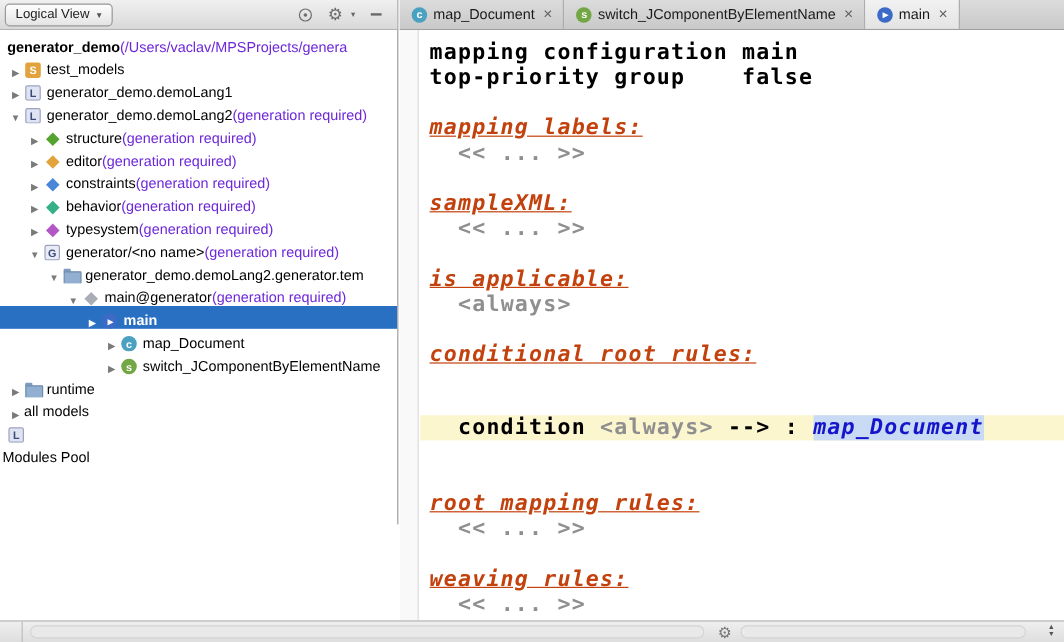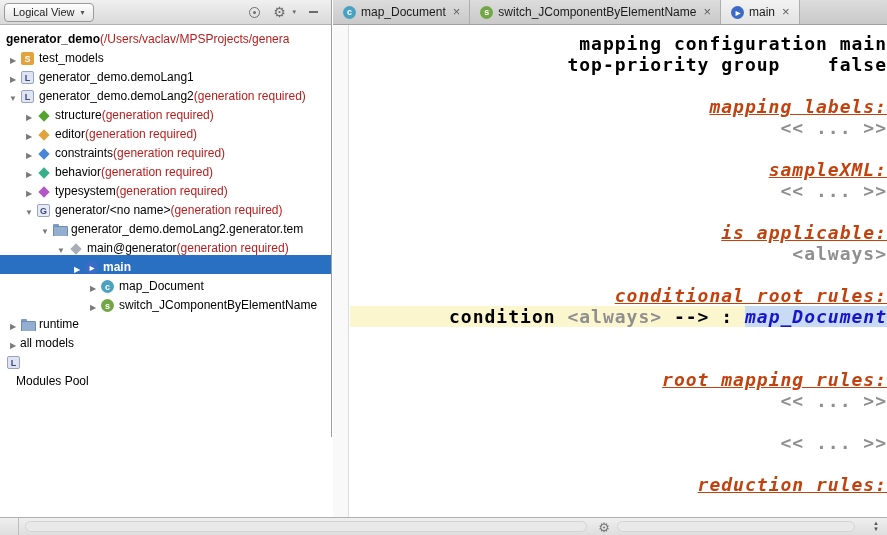--- a/index.html
+++ b/index.html
@@ -27,21 +27,21 @@
   .gear-caret { font-size: 7px; color: #666; margin-left: -4px; }
   .i-h-hide::before { content:''; width: 9px; height: 2px; background: #6b6b6b; }
 
   #tree { flex: 1; overflow: hidden; padding-top: 2px; }
   .tree-row { height: 19px; display: flex; align-items: flex-end; white-space: nowrap;
               font-size: 12px; color: #000; overflow: hidden; }
   .tree-row.selected { background: #2a70c2; color: #fff; }
   .tree-arrow { width: 14px; flex: none; font-size: 8px; color: #7a7a7a; text-align: center; }
   .tree-row.selected .tree-arrow { color: #fff; }
   .tree-label.bold, .tree-row.selected .tree-label { font-weight: bold; }
-  .tree-dim { color: #b91c1c; }
+  .tree-dim { color: #6d28d9; }
 
   
   .ticon { width: 13px; height: 13px; flex: none; display: inline-flex; align-items: center;
            justify-content: center; margin: 0 5px 0 1px; font-family: "Liberation Sans", sans-serif;
            font-weight: bold; font-size: 9px; position: relative; }
   .i-model { background: #e2a33c; color: #fff; border-radius: 2px; }
   .i-lang { background: #e0e4f2; border: 1px solid #9aa2c0; color: #3c4a7c; border-radius: 2px; }
   .i-generator { background: #e9ecf5; border: 1px solid #9aa2c0; color: #3c4a7c; border-radius: 2px; }
   .diamond::before { content:''; width: 8px; height: 8px; transform: rotate(45deg); }
   .i-structure::before { background: #55a32f; }
@@ -67,22 +67,22 @@
          font-size: 12px; color: #1a1a1a; white-space: nowrap; }
   .tab.active { background: linear-gradient(#f2f2f2,#e3e3e3); }
   .tab-close { margin-left: 7px; color: #5f5f5f; font-size: 13px; line-height: 10px; font-weight: normal; }
 
   #editor { flex: 1; position: relative; background: #fff; overflow: hidden; }
   #gutter { position: absolute; left: 0; top: 0; bottom: 0; width: 16px; background: #f9f9f9;
             border-right: 1px solid #dcdcdc; }
   #editor-content { position: absolute; left: 17px; right: 0; top: 0; bottom: 0; padding-top: 8px;
                     font-family: "DejaVu Sans Mono", monospace; font-weight: bold; font-size: 18px;
                     letter-spacing: 1px; overflow: hidden; }
-  .ed-line { height: 21px; line-height: 21px; white-space: pre; padding-left: 8px; text-align: right; }
-  .ed-line.hl { background: #fcf6cf; }
+  .ed-line { height: 21px; line-height: 21px; white-space: pre; padding-left: 8px; }
+  .ed-line.hl { background: #fcf6cf; margin-top: 40px; }
   .seg-k { color: #000; }
   .seg-g { color: #8f8f8f; }
   .seg-h { color: #c2410c; font-style: italic; text-decoration: underline; }
   .seg-ref { color: #1515cc; font-style: italic; background: #c9daf4; }
 
   
   #status-bar { position: absolute; left: 0; bottom: 0; width: 887px; height: 18px;
                 background: linear-gradient(#efefef,#dedede); border-top: 1px solid #b0b0b0; }
   .sb-corner { position: absolute; left: 0; top: 0; width: 19px; height: 17px; border-right: 1px solid #bdbdbd; }
   .sb-track { position: absolute; top: 3px; height: 11px; background: #e9e9e9; border: 1px solid #d4d4d4;
@@ -202,21 +202,21 @@
           <span class="ticon i-folder"></span>
           <span class="tree-label">runtime</span>
         </div>
         <div class="tree-row" style="padding-left: 6px;">
           <span class="tree-arrow">▶</span>
           <span class="tree-label">all models</span>
         </div>
         <div class="tree-row" style="padding-left: 6px;">
           <span class="ticon i-lang">L</span>
         </div>
-        <div class="tree-row" style="padding-left: 16px;">
+        <div class="tree-row" style="padding-left: 2px;">
           <span class="tree-label">Modules Pool</span>
         </div>
       </div>
   </div>
 
   <div id="right-panel">
     <div id="tab-bar">
         <div class="tab">
           <span class="ticon i-node-map">c</span>
           <span class="tab-label">map_Document</span>
@@ -248,20 +248,21 @@
           <div class="ed-line"><span class="seg-h">is applicable:</span></div>
           <div class="ed-line"><span class="seg-k">  </span><span class="seg-g">&lt;always&gt;</span></div>
           <div class="ed-line"></div>
           <div class="ed-line"><span class="seg-h">conditional root rules:</span></div>
           <div class="ed-line hl"><span class="seg-k">  condition </span><span class="seg-g">&lt;always&gt;</span><span class="seg-k"> --&gt; : </span><span class="seg-ref">map_Document</span></div>
           <div class="ed-line"></div>
           <div class="ed-line"></div>
           <div class="ed-line"><span class="seg-h">root mapping rules:</span></div>
           <div class="ed-line"><span class="seg-k">  </span><span class="seg-g">&lt;&lt; ... &gt;&gt;</span></div>
           <div class="ed-line"></div>
+          <div class="ed-line"><span class="seg-h">weaving rules:</span></div>
           <div class="ed-line"><span class="seg-k">  </span><span class="seg-g">&lt;&lt; ... &gt;&gt;</span></div>
           <div class="ed-line"></div>
           <div class="ed-line"><span class="seg-h">reduction rules:</span></div>
         </div>
     </div>
   </div>
 
   <div id="status-bar">
     <div class="sb-corner"></div>
     <div class="sb-track" id="sb-track-left"></div>

